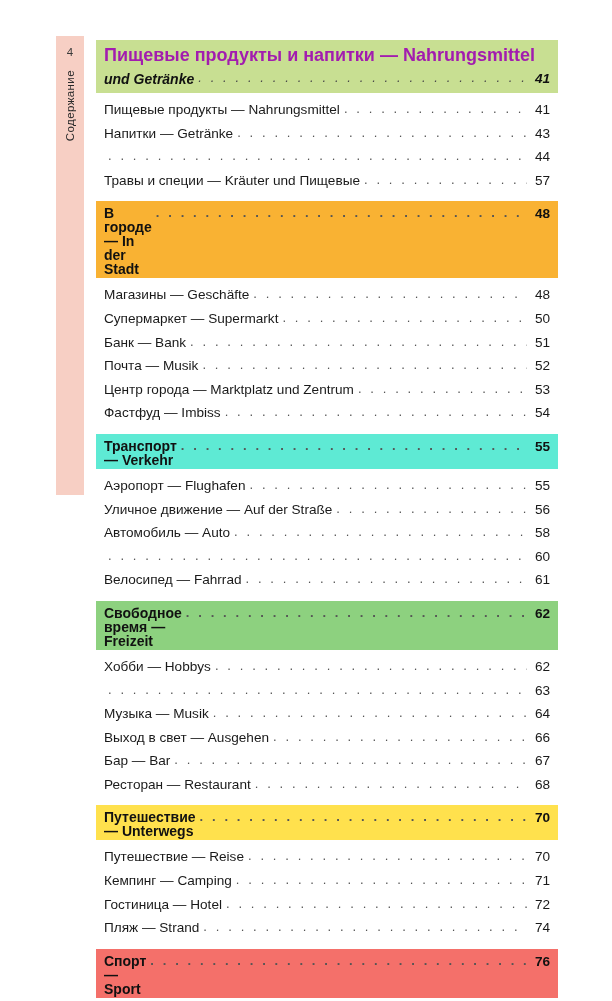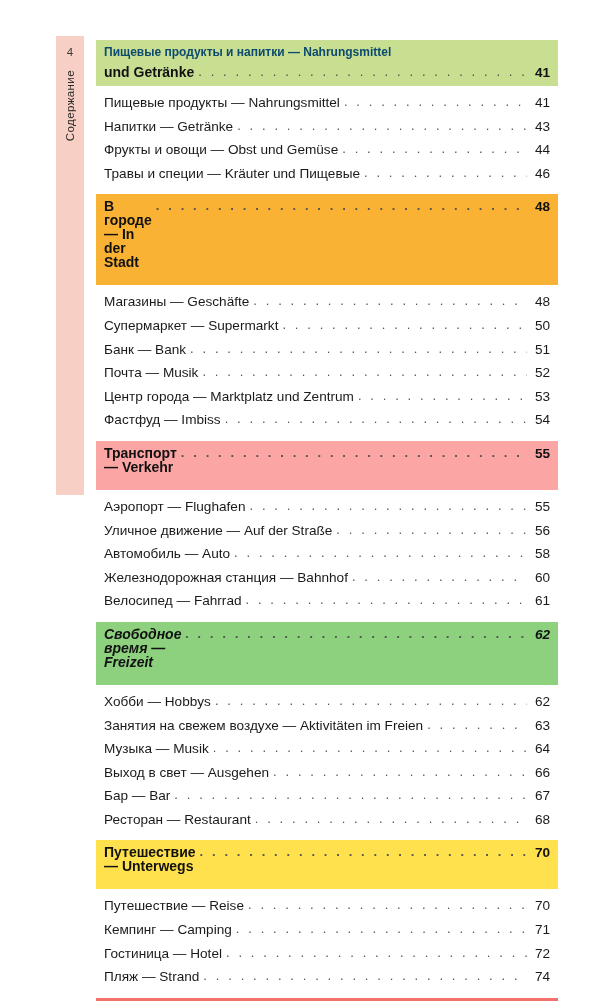--- a/index.html
+++ b/index.html
@@ -74,21 +74,21 @@
   .row {
     display: flex;
     align-items: baseline;
     width: 100%;
     box-sizing: border-box;
     line-height: 1.0;
   }
 
   
   .sec-head {
-    padding: 5px 8px 16px 8px;
+    padding: 5px 8px 2px 8px;
     font-size: 14px;
     font-weight: bold;
     color: #111;
   }
   .sec-head .title {
     white-space: normal;
   }
   .sec-head .num {
     font-weight: bold;
   }
@@ -122,31 +122,32 @@
     text-align: right;
     min-width: 20px;
     font-size: 13.6px;
   }
 
   
   .sec-head-wrap {
     padding: 5px 8px 6px 8px;
   }
   .sec-head-wrap .line1 {
-    font-size: 12px;
+    font-size: 18px;
     font-weight: bold;
-    color: #0c4a6e;
+    color: #a21caf;
     margin-bottom: 5px;
   }
   .sec-head-wrap .line2 {
     display: flex;
-    align-items: flex-end;
+    align-items: flex-start;
     font-size: 14px;
     font-weight: bold;
     color: #111;
+    font-style: italic;
   }
   .sec-head-wrap .line2 .dots {
     font-weight: normal;
     color: #4a4a4a;
   }
 </style>
 </head>
 <body>
 
 <div class="page">
@@ -172,28 +173,27 @@
           <span class="title">Пищевые продукты — Nahrungsmittel</span>
           <span class="dots">. . . . . . . . . . . . . . . . . . . . . . . . . . . . . . . . . . . . . . . . . . . . . . . . . . . . . . . . . . . . . . . . . . . . . . . . . . . . . . . . . . . . . . . . . . . . . . . . . . . . . . . . . . . . . . . . . . . . . . . . </span>
           <span class="num">41</span>
         </div>
         <div class="row entry">
           <span class="title">Напитки — Getränke</span>
           <span class="dots">. . . . . . . . . . . . . . . . . . . . . . . . . . . . . . . . . . . . . . . . . . . . . . . . . . . . . . . . . . . . . . . . . . . . . . . . . . . . . . . . . . . . . . . . . . . . . . . . . . . . . . . . . . . . . . . . . . . . . . . . </span>
           <span class="num">43</span>
         </div>
         <div class="row entry">
-          <span class="title">Фрукты и овощи — Obst und Gemüse</span>
           <span class="dots">. . . . . . . . . . . . . . . . . . . . . . . . . . . . . . . . . . . . . . . . . . . . . . . . . . . . . . . . . . . . . . . . . . . . . . . . . . . . . . . . . . . . . . . . . . . . . . . . . . . . . . . . . . . . . . . . . . . . . . . . </span>
           <span class="num">44</span>
         </div>
         <div class="row entry">
           <span class="title">Травы и специи — Kräuter und Пищевые</span>
           <span class="dots">. . . . . . . . . . . . . . . . . . . . . . . . . . . . . . . . . . . . . . . . . . . . . . . . . . . . . . . . . . . . . . . . . . . . . . . . . . . . . . . . . . . . . . . . . . . . . . . . . . . . . . . . . . . . . . . . . . . . . . . . </span>
-          <span class="num">46</span>
+          <span class="num">57</span>
         </div>
       </div>
       <div class="group">
         <div class="row sec-head" style="background: rgb(249, 178, 51);">
           <span class="title">В городе — In der Stadt</span>
           <span class="dots">. . . . . . . . . . . . . . . . . . . . . . . . . . . . . . . . . . . . . . . . . . . . . . . . . . . . . . . . . . . . . . . . . . . . . . . . . . . . . . . . . . . . . . . . . . . . . . . . . . . . . . . . . . . . . . . . . . . . . . . . </span>
           <span class="num">48</span>
         </div>
         <div class="row entry">
           <span class="title">Магазины — Geschäfte</span>
@@ -220,64 +220,62 @@
           <span class="dots">. . . . . . . . . . . . . . . . . . . . . . . . . . . . . . . . . . . . . . . . . . . . . . . . . . . . . . . . . . . . . . . . . . . . . . . . . . . . . . . . . . . . . . . . . . . . . . . . . . . . . . . . . . . . . . . . . . . . . . . . </span>
           <span class="num">53</span>
         </div>
         <div class="row entry">
           <span class="title">Фастфуд — Imbiss</span>
           <span class="dots">. . . . . . . . . . . . . . . . . . . . . . . . . . . . . . . . . . . . . . . . . . . . . . . . . . . . . . . . . . . . . . . . . . . . . . . . . . . . . . . . . . . . . . . . . . . . . . . . . . . . . . . . . . . . . . . . . . . . . . . . </span>
           <span class="num">54</span>
         </div>
       </div>
       <div class="group">
-        <div class="row sec-head" style="background: #fca5a5; justify-content: flex-end;">
+        <div class="row sec-head" style="background: #5eead4; justify-content: flex-end;">
           <span class="title">Транспорт — Verkehr</span>
           <span class="dots">. . . . . . . . . . . . . . . . . . . . . . . . . . . . . . . . . . . . . . . . . . . . . . . . . . . . . . . . . . . . . . . . . . . . . . . . . . . . . . . . . . . . . . . . . . . . . . . . . . . . . . . . . . . . . . . . . . . . . . . . </span>
           <span class="num">55</span>
         </div>
         <div class="row entry">
           <span class="title">Аэропорт — Flughafen</span>
           <span class="dots">. . . . . . . . . . . . . . . . . . . . . . . . . . . . . . . . . . . . . . . . . . . . . . . . . . . . . . . . . . . . . . . . . . . . . . . . . . . . . . . . . . . . . . . . . . . . . . . . . . . . . . . . . . . . . . . . . . . . . . . . </span>
           <span class="num">55</span>
         </div>
         <div class="row entry">
           <span class="title">Уличное движение — Auf der Straße</span>
           <span class="dots">. . . . . . . . . . . . . . . . . . . . . . . . . . . . . . . . . . . . . . . . . . . . . . . . . . . . . . . . . . . . . . . . . . . . . . . . . . . . . . . . . . . . . . . . . . . . . . . . . . . . . . . . . . . . . . . . . . . . . . . . </span>
           <span class="num">56</span>
         </div>
         <div class="row entry">
           <span class="title">Автомобиль — Auto</span>
           <span class="dots">. . . . . . . . . . . . . . . . . . . . . . . . . . . . . . . . . . . . . . . . . . . . . . . . . . . . . . . . . . . . . . . . . . . . . . . . . . . . . . . . . . . . . . . . . . . . . . . . . . . . . . . . . . . . . . . . . . . . . . . . </span>
           <span class="num">58</span>
         </div>
         <div class="row entry">
-          <span class="title">Железнодорожная станция — Bahnhof</span>
           <span class="dots">. . . . . . . . . . . . . . . . . . . . . . . . . . . . . . . . . . . . . . . . . . . . . . . . . . . . . . . . . . . . . . . . . . . . . . . . . . . . . . . . . . . . . . . . . . . . . . . . . . . . . . . . . . . . . . . . . . . . . . . . </span>
           <span class="num">60</span>
         </div>
         <div class="row entry">
           <span class="title">Велосипед — Fahrrad</span>
           <span class="dots">. . . . . . . . . . . . . . . . . . . . . . . . . . . . . . . . . . . . . . . . . . . . . . . . . . . . . . . . . . . . . . . . . . . . . . . . . . . . . . . . . . . . . . . . . . . . . . . . . . . . . . . . . . . . . . . . . . . . . . . . </span>
           <span class="num">61</span>
         </div>
       </div>
       <div class="group">
-        <div class="row sec-head" style="background: rgb(141, 209, 127); font-style: italic;">
+        <div class="row sec-head" style="background: rgb(141, 209, 127);">
           <span class="title">Свободное время — Freizeit</span>
           <span class="dots">. . . . . . . . . . . . . . . . . . . . . . . . . . . . . . . . . . . . . . . . . . . . . . . . . . . . . . . . . . . . . . . . . . . . . . . . . . . . . . . . . . . . . . . . . . . . . . . . . . . . . . . . . . . . . . . . . . . . . . . . </span>
           <span class="num">62</span>
         </div>
         <div class="row entry">
           <span class="title">Хобби — Hobbys</span>
           <span class="dots">. . . . . . . . . . . . . . . . . . . . . . . . . . . . . . . . . . . . . . . . . . . . . . . . . . . . . . . . . . . . . . . . . . . . . . . . . . . . . . . . . . . . . . . . . . . . . . . . . . . . . . . . . . . . . . . . . . . . . . . . </span>
           <span class="num">62</span>
         </div>
         <div class="row entry">
-          <span class="title">Занятия на свежем воздухе — Aktivitäten im Freien</span>
           <span class="dots">. . . . . . . . . . . . . . . . . . . . . . . . . . . . . . . . . . . . . . . . . . . . . . . . . . . . . . . . . . . . . . . . . . . . . . . . . . . . . . . . . . . . . . . . . . . . . . . . . . . . . . . . . . . . . . . . . . . . . . . . </span>
           <span class="num">63</span>
         </div>
         <div class="row entry">
           <span class="title">Музыка — Musik</span>
           <span class="dots">. . . . . . . . . . . . . . . . . . . . . . . . . . . . . . . . . . . . . . . . . . . . . . . . . . . . . . . . . . . . . . . . . . . . . . . . . . . . . . . . . . . . . . . . . . . . . . . . . . . . . . . . . . . . . . . . . . . . . . . . </span>
           <span class="num">64</span>
         </div>
         <div class="row entry">
           <span class="title">Выход в свет — Ausgehen</span>

